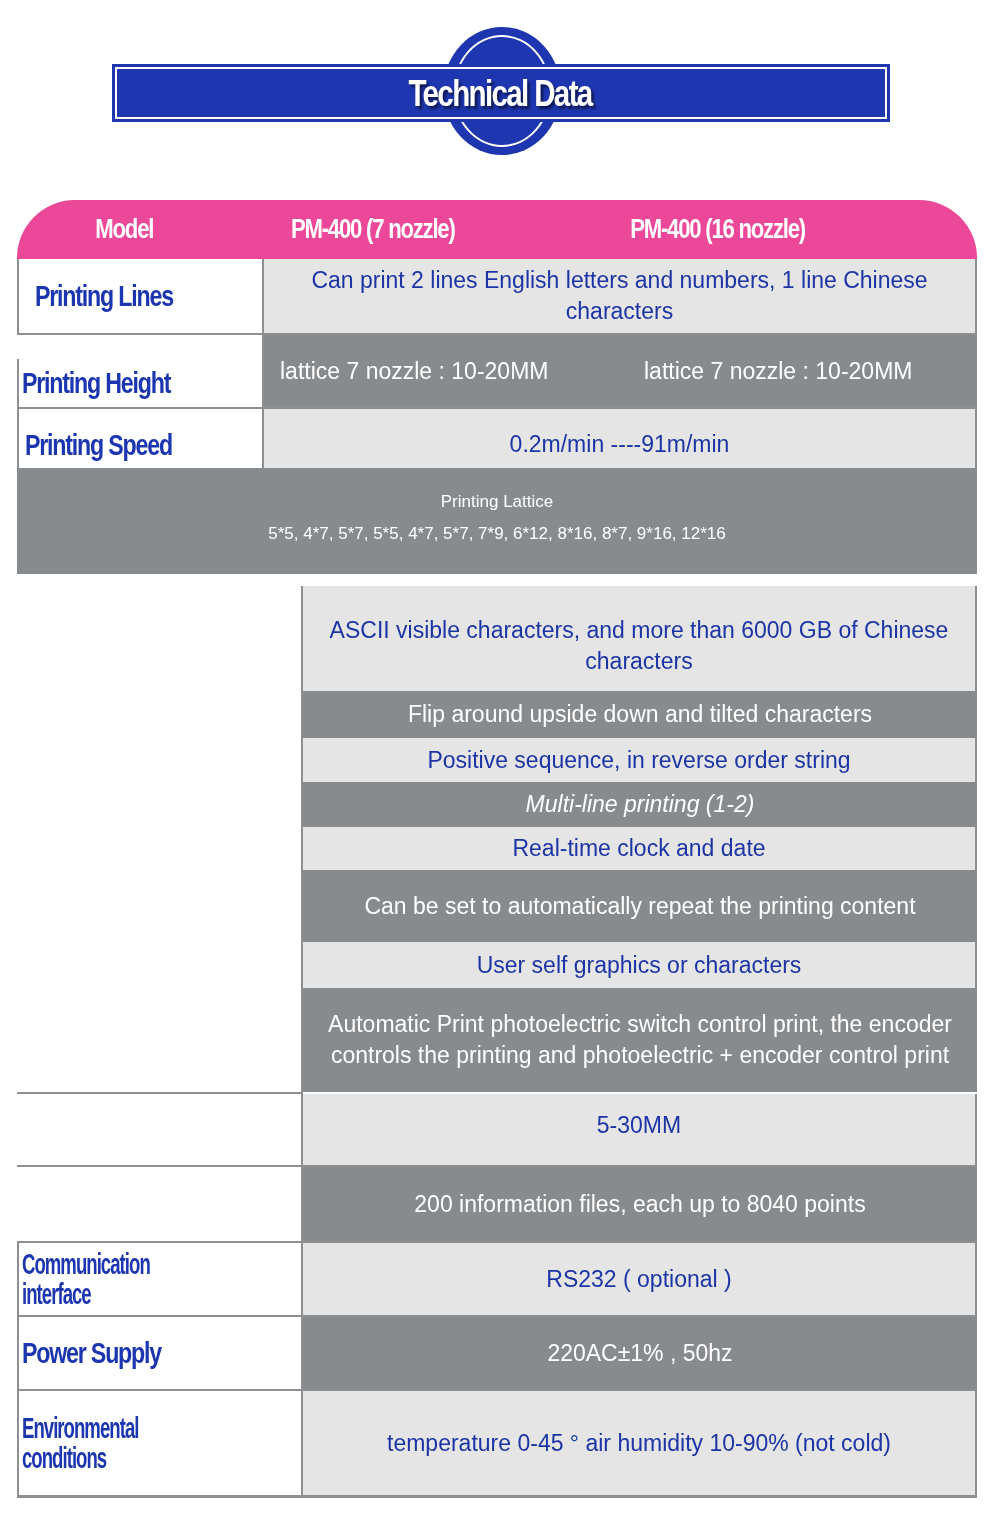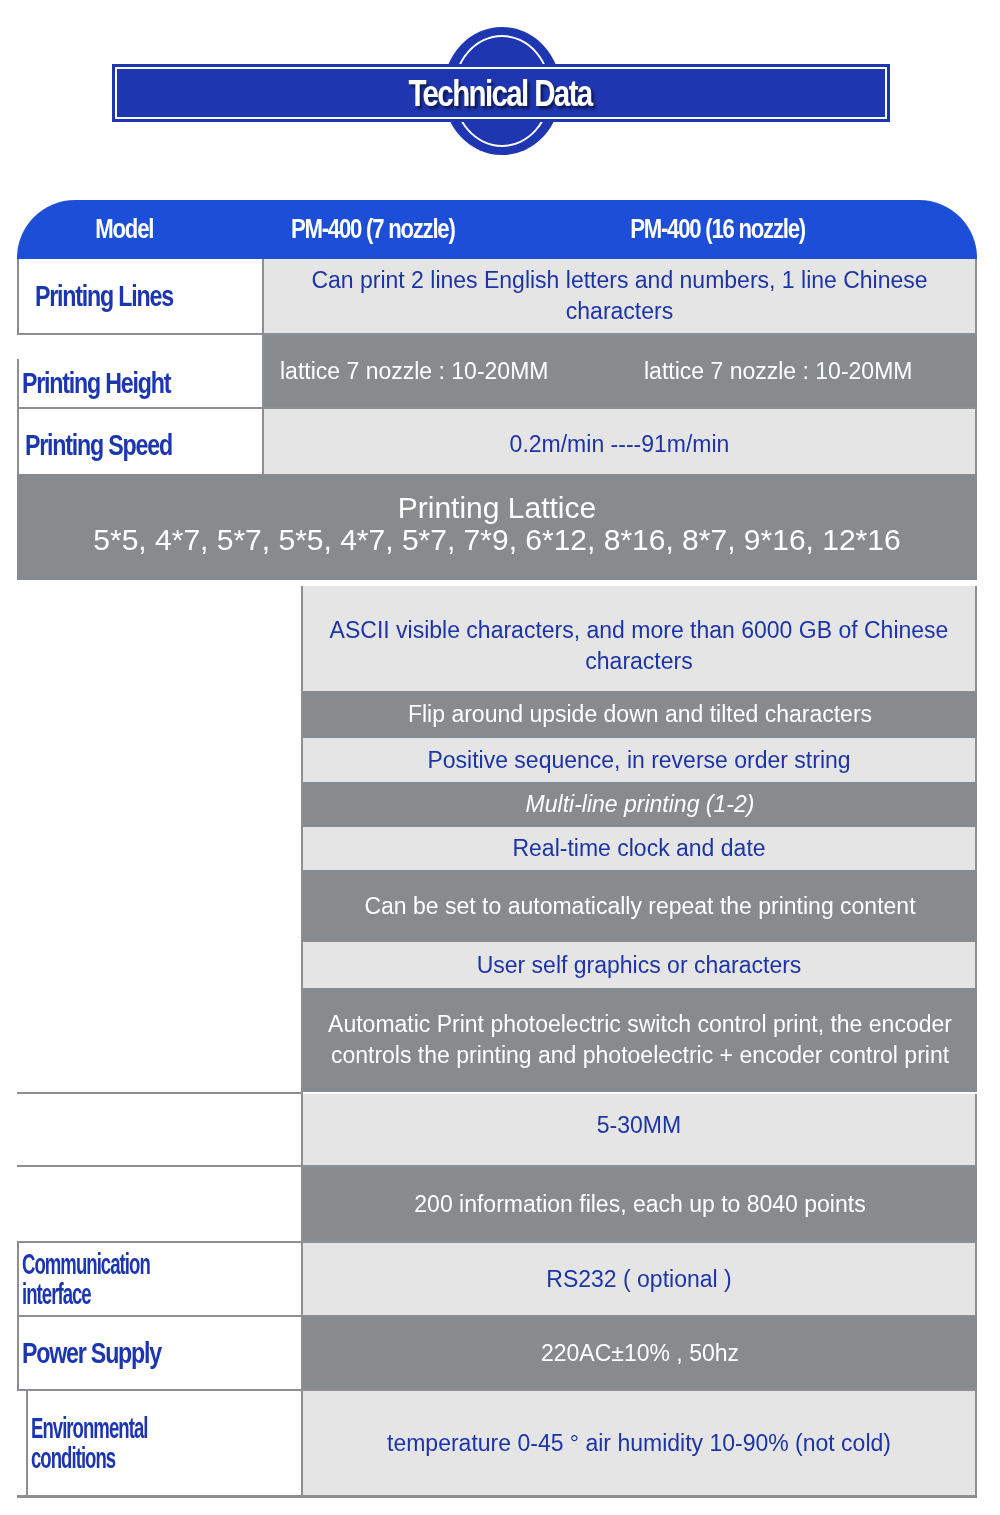--- a/index.html
+++ b/index.html
@@ -8,21 +8,21 @@
   
   .banner { position: absolute; left: 112px; top: 64px; width: 778px; height: 58px; background: #1e36b0; box-sizing: border-box; }
   .banner::before { content: ""; position: absolute; left: 3px; top: 3px; right: 3px; bottom: 3px; border: 2px solid #ffffff; box-sizing: border-box; }
   .banner-oval { position: absolute; left: 443px; top: 27px; width: 118px; height: 128px; border-radius: 50%; background: #1e36b0; }
   .banner-oval::before { content: ""; position: absolute; left: 10px; top: 8px; right: 10px; bottom: 8px; border: 2px solid #ffffff; border-radius: 50%; }
   .banner-fill { position: absolute; left: 117px; top: 69px; width: 768px; height: 48px; background: #1e36b0; }
   .banner-title { position: absolute; left: 0; width: 1000px; top: 72px; text-align: center; color: #ffffff; font-family: "Liberation Sans", sans-serif; font-weight: bold; font-size: 36px; letter-spacing: -2px; transform: scaleX(0.82); text-shadow: 3px 3px 3px rgba(0,0,0,0.55); line-height: 44px; }
 
   
   .tbl { position: absolute; left: 17px; top: 200px; width: 960px; }
-  .hdr { position: absolute; left: 0; top: 0; width: 960px; height: 59px; background: #1d4ed8; border-radius: 58px 58px 0 0; }
+  .hdr { position: absolute; left: 0; top: 0; width: 960px; height: 59px; background: #ec4899; border-radius: 58px 58px 0 0; }
   .hdr .cell { position: absolute; top: 14px; color: #ffffff; font-weight: bold; font-size: 27px; letter-spacing: -1.5px; transform: scaleX(0.82); transform-origin: center; white-space: nowrap; }
 
   .row { position: absolute; left: 0; width: 960px; box-sizing: border-box; }
   .lbl { position: absolute; left: 0; top: 0; bottom: 0; box-sizing: border-box; background: #ffffff; border-left: 2px solid #8d8f92; display: flex; align-items: center; }
   .lbl span { color: #1c35b0; font-weight: bold; font-size: 29px; letter-spacing: -1.5px; line-height: 30px; display: inline-block; transform: scaleX(0.8); transform-origin: left center; white-space: nowrap; }
   .val { position: absolute; top: 0; bottom: 0; right: 0; box-sizing: border-box; display: flex; align-items: center; justify-content: center; text-align: center; font-size: 23px; line-height: 31px; }
   .val.white { background: #e5e5e5; color: #1d34a6; border-right: 2px solid #8d8f92; }
   .val.gray { background: #888b8e; color: #ffffff; }
   .divider { position: absolute; left: 0; width: 960px; height: 2px; background: #8d8f92; }
   .vline { position: absolute; width: 2px; background: #8d8f92; }
@@ -65,21 +65,21 @@
   </div>
   <div class="divider" style="top:207px;"></div>
 
   <div class="row" style="top:209px;height:71px;">
     <div class="lbl" style="width:245px;padding-left:6px;">
       <span>Printing Speed</span>
     </div>
     <div class="val white" style="left:247px;">0.2m/min ----91m/min</div>
   </div>
 
-  <div class="row" style="top:274px;height:106px;background:#888b8e;color:#ffffff;text-align:center;font-size:30px;line-height:32px;padding-top:18px;">
+  <div class="row" style="top:268px;height:106px;background:#888b8e;color:#ffffff;text-align:center;font-size:17px;line-height:32px;padding-top:18px;">
     <div>Printing Lattice</div>
     <div>5*5, 4*7, 5*7, 5*5, 4*7, 5*7, 7*9, 6*12, 8*16, 8*7, 9*16, 12*16</div>
   </div>
 
   <div class="row" style="top:386px;height:506px;">
     <div class="vline" style="left:284px;top:0;height:506px;"></div>
 
     <div class="val white" style="left:286px;top:0;bottom:auto;height:105px;padding:14px 8px 0;">ASCII visible characters, and more than 6000 GB of Chinese characters</div>
     <div class="val white" style="left:286px;top:152px;bottom:auto;height:44px;">Positive sequence, in reverse order string</div>
     <div class="val gray" style="left:286px;top:105px;bottom:auto;height:47px;">Flip around upside down and tilted characters</div>
@@ -109,26 +109,26 @@
       </span>
     </div>
     <div class="val white" style="left:286px;">RS232 ( optional )</div>
   </div>
   <div class="divider" style="top:1115px;"></div>
 
   <div class="row" style="top:1117px;height:72px;">
     <div class="lbl" style="width:284px;padding-left:3px;">
       <span>Power Supply</span>
     </div>
-    <div class="val gray" style="left:286px;">220AC±10% , 50hz</div>
+    <div class="val gray" style="left:286px;">220AC±1% , 50hz</div>
   </div>
   <div class="divider" style="top:1189px;"></div>
 
   <div class="row" style="top:1191px;height:104px;">
-    <div class="lbl" style="width:284px;padding-left:3px;margin-left:9px;">
+    <div class="lbl" style="width:284px;padding-left:3px;">
       <span style="line-height:40px;">
         <span style="display:block;">Environmental</span>
         <span style="display:block;">conditions</span>
       </span>
     </div>
     <div class="val white" style="left:286px;">temperature 0-45 ° air humidity 10-90% (not cold)</div>
   </div>
   <div class="divider" style="top:1295px;height:3px;"></div>
 
   <div class="vline" style="left:284px;top:894px;height:401px;"></div>

